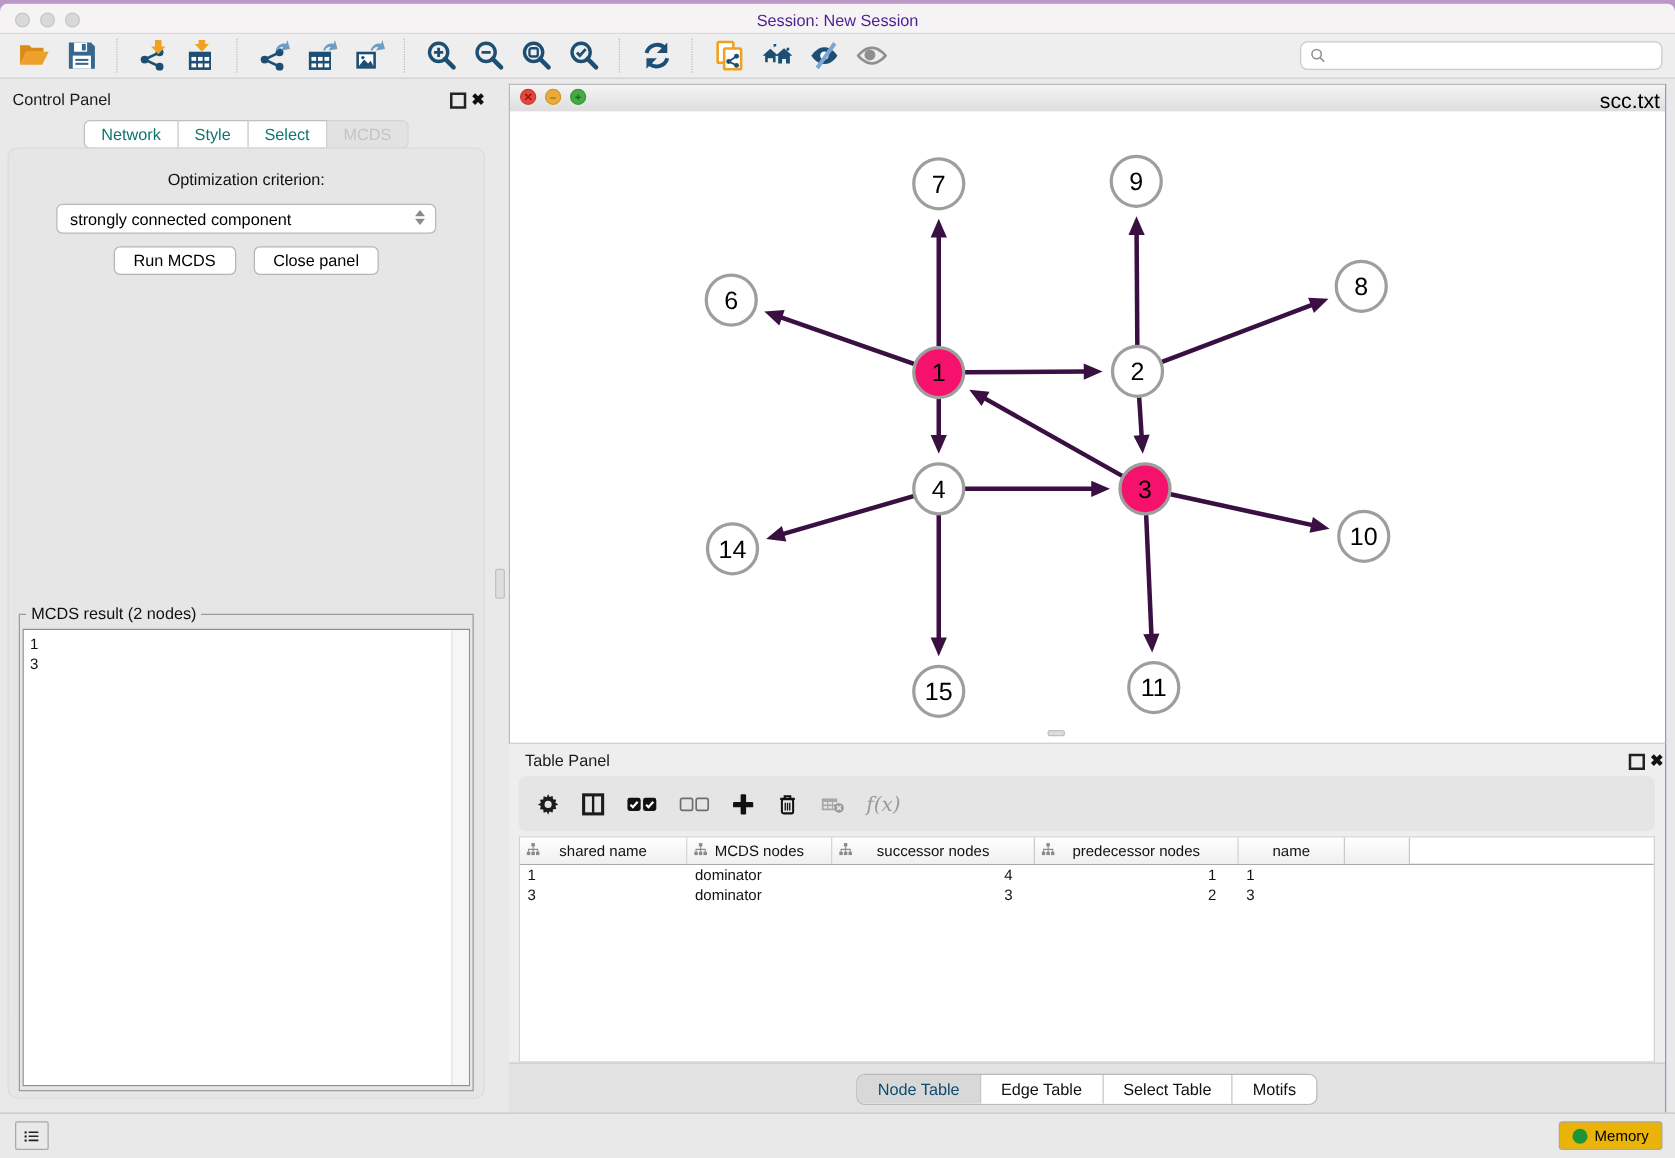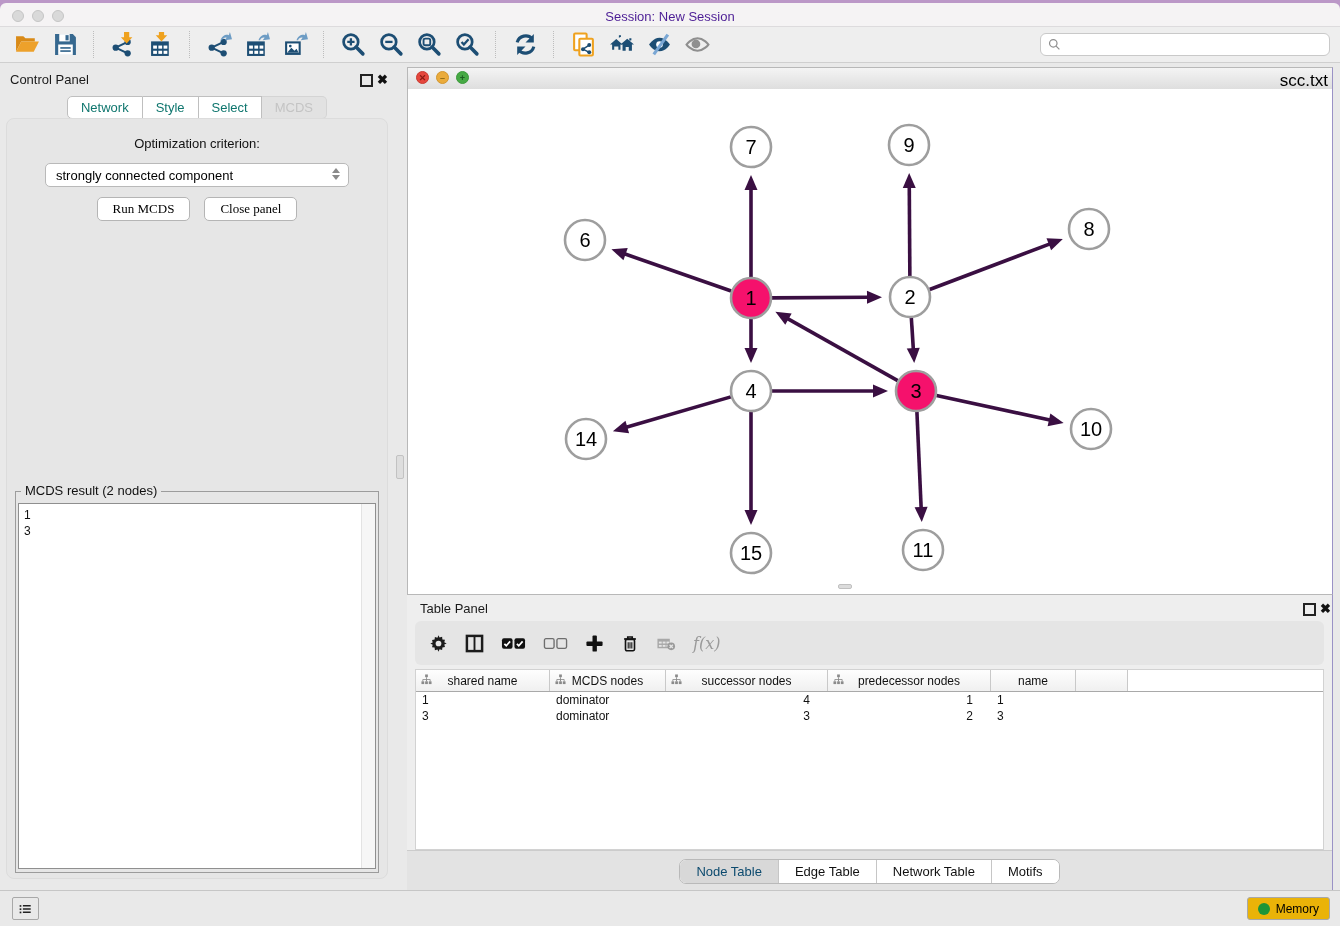--- a/index.html
+++ b/index.html
@@ -44,21 +44,21 @@
   .cp-content{position:absolute;left:6px;right:6px;top:55px;bottom:12px;background:#e6e6e6;
     border:1px solid #dcdcdc;border-radius:8px;}
   .opt-label{position:absolute;top:17px;left:0;right:0;text-align:center;font-size:13px;color:#111;}
   .criterion-select{position:absolute;left:38px;right:38px;top:44px;height:24px;background:#fff;
     border:1px solid #b9b9b9;border-radius:5px;font-size:13px;display:flex;align-items:center;
     padding-left:10px;box-sizing:border-box;cursor:pointer;}
   .spinner{position:absolute;right:8px;top:4px;display:flex;flex-direction:column;gap:2px;}
   .spinner i{width:0;height:0;border-left:4px solid transparent;border-right:4px solid transparent;}
   .spinner .up{border-bottom:5px solid #8a8a8a;}
   .spinner .dn{border-top:5px solid #8a8a8a;}
-  .cp-buttons{position:absolute;top:78px;left:0;right:0;display:flex;justify-content:center;gap:14px;font-family:Liberation Serif, serif;}
+  .cp-buttons{position:absolute;top:78px;left:0;right:0;display:flex;justify-content:center;gap:14px;}
   .cp-btn{background:#fff;border:1px solid #b5b5b5;border-radius:5px;padding:3px 15px;
     font-size:13px;font-family:inherit;cursor:pointer;}
   .result-group{position:absolute;left:8px;right:8px;top:372px;height:380px;border:1px solid #9c9c9c;}
   .result-legend{position:absolute;top:-9px;left:5px;background:#e6e6e6;padding:0 4px;font-size:13px;color:#111;}
   .result-area{position:absolute;left:2px;right:2px;top:11px;bottom:3px;background:#fff;
     border:1px solid #8f8f8f;font-size:12px;padding:3px 5px;line-height:16px;color:#111;}
   .result-scroll{position:absolute;top:0;right:0;bottom:0;width:13px;background:#f6f6f6;border-left:1px solid #e3e3e3;}
   .v-split{position:absolute;left:396px;top:455px;width:8px;height:24px;background:#dedede;
     border:1px solid #c2c2c2;border-radius:2px;box-sizing:border-box;cursor:col-resize;}
   .h-split{position:absolute;left:838px;top:584px;width:14px;height:5px;background:#dcdcdc;
@@ -514,21 +514,21 @@
           <div class="td right" style="width: 162px;">3</div>
           <div class="td right" style="width: 163px;">2</div>
           <div class="td" style="width: 85px;">3</div>
         </div>
       </div>
   </div>
   <div class="tp-tabs">
     <div class="tp-tabgroup" id="tp-tabgroup">
         <span class="tp-tab active">Node Table</span>
         <span class="tp-tab">Edge Table</span>
-        <span class="tp-tab">Network Table</span>
+        <span class="tp-tab">Select Table</span>
         <span class="tp-tab">Motifs</span>
       </div>
   </div>
 </div>
 
 <div class="statusbar">
   <button class="sb-list-btn">
     <svg viewBox="0 0 20 16" width="17" height="14">
       <g stroke="#222" stroke-width="2">
           <path d="M6 3h12M6 8h12M6 13h12"></path>

